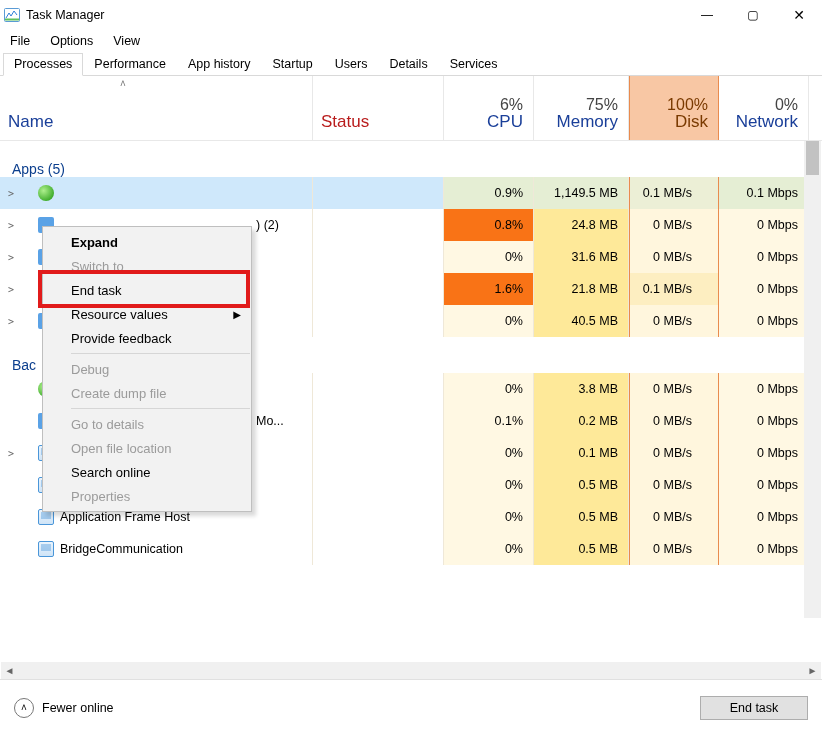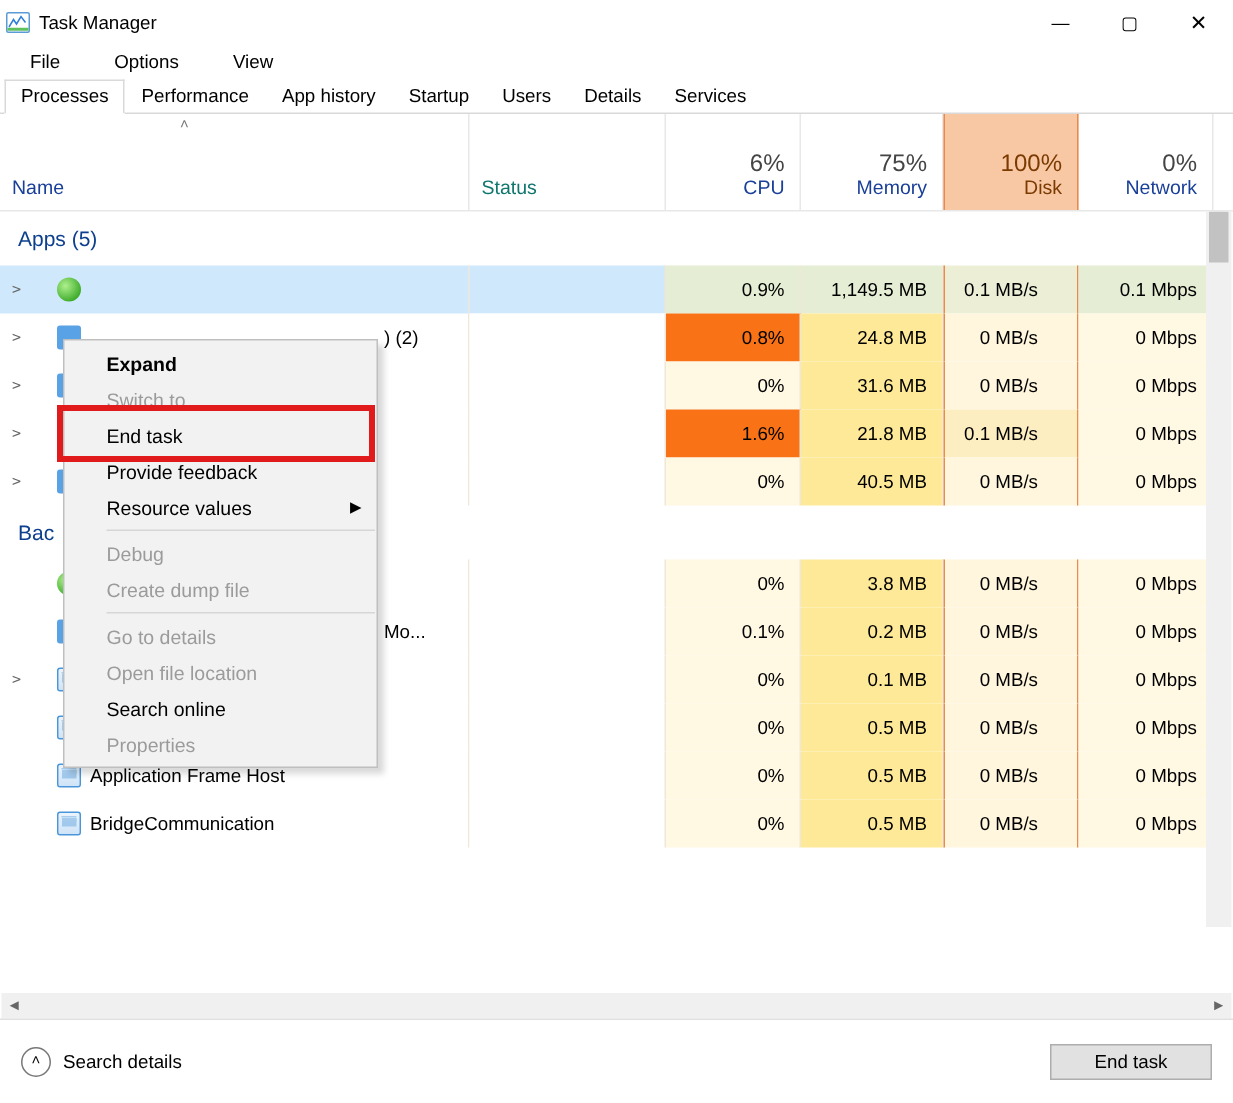--- a/index.html
+++ b/index.html
@@ -27,21 +27,21 @@
     font-family:"Segoe UI Symbol","Segoe MDL2 Assets",sans-serif;
     font-size:10px; color:#000;
   }
   .titlebar .ctrl.min { font-size:12px; }
   .titlebar .ctrl.cls { font-weight:300; font-size:14px; }
   .titlebar .ctrl.max { font-size:12px; }
 
   
   .menubar {
     height:22px; display:flex; align-items:center;
-    padding:0 4px 0 20px; gap:16px;
+    padding:0 4px 0 10px; gap:0;
   }
   .menubar .menuitem { padding:2px 10px 2px 0; margin-right:10px; font-size:12.5px; }
 
   
   .tabstrip {
     height:24px; display:flex; align-items:flex-end;
     border-bottom:1px solid #d9d9d9; padding-left:3px;
     font-size:12.5px;
   }
   .tabstrip .tab {
@@ -72,29 +72,29 @@
   .colheads {
     display:flex; height:50px;
     font-size:12.5px;
   }
   .hcell {
     display:flex; flex-direction:column; justify-content:flex-end;
     padding:0 10px 8px 8px;
     border-right:1px solid #e8e8e8;
   }
   .hcell.name   { width:var(--c-name); color:#1a3f99; }
-  .hcell.status { width:var(--c-status); color:#0f766e; }
+  .hcell.status { width:var(--c-status); color:#b91c1c; }
   .hcell.cpu    { width:var(--c-cpu);  text-align:right; align-items:flex-end; color:#1a3f99;}
   .hcell.mem    { width:var(--c-mem);  text-align:right; align-items:flex-end; color:#1a3f99;}
   .hcell.disk   { width:var(--c-disk); text-align:right; align-items:flex-end;
                   background:#f8c7a4; color:#7a3a00; border-left:1px solid #e98b4e; border-right:1px solid #e98b4e;}
   .hcell.net    { width:var(--c-net);  text-align:right; align-items:flex-end; color:#1a3f99;}
   .hcell .pct { font-size:16px; color:#444; margin-bottom:-2px;}
   .hcell.disk .pct { color:#7a3a00; }
-  .hcell .lbl { font-size:13px; }
+  .hcell .lbl { font-size:17px; }
   .sortarrow {
     position:absolute; left:120px; top:2px;
     font-size:10px; color:#777;
   }
 
   .listhost {
     height:478px; overflow:hidden; position:relative;
     border-top:1px solid #e8e8e8;
   }
   .scrollbar-v {
@@ -114,21 +114,21 @@
   }
   .scrollbar-h .arrow {
     position:absolute; top:0; width:17px; height:17px;
     display:flex; align-items:center; justify-content:center;
     color:#666; font-size:10px;
   }
   .scrollbar-h .arrow.l { left:0; }
   .scrollbar-h .arrow.r { right:0; }
 
   .grouphdr {
-    height:36px; display:flex; align-items:center;
+    height:36px; display:flex; align-items:flex-end;
     padding-left:12px; color:#0c3f8e; font-size:14px;
   }
   .row {
     height:32px; display:flex; width:809px;
     font-size:12.5px;
   }
   .row .cell {
     display:flex; align-items:center;
     border-right:1px solid #efe8d8;
   }
@@ -561,26 +561,26 @@
   <div class="mi bold">
       <span>Expand</span>
     </div>
   <div class="mi dis">
       <span>Switch to</span>
     </div>
   <div class="mi">
       <span>End task</span>
     </div>
   <div class="mi">
-      <span>Provide feedback</span>
-    </div>
-  <div class="mi">
     <span>Resource values</span>
     <span class="sub">▶</span>
   </div>
+  <div class="mi">
+      <span>Provide feedback</span>
+    </div>
   <div class="sep"></div>
   <div class="mi dis">
       <span>Debug</span>
     </div>
   <div class="mi dis">
       <span>Create dump file</span>
     </div>
   <div class="sep"></div>
   <div class="mi dis">
       <span>Go to details</span>
@@ -599,17 +599,17 @@
 
 <div class="scrollbar-h">
   <span class="arrow l">◄</span>
   <span class="arrow r">►</span>
 </div>
 
 <div class="hr-footer"></div>
 <div class="footer">
   <div class="fewer">
     <span class="circ">˄</span>
-    <span>Search details</span>
+    <span>Fewer online</span>
   </div>
   <span class="spacer"></span>
   <button class="endbtn">End task</button>
 </div>
 
 </body></html>

